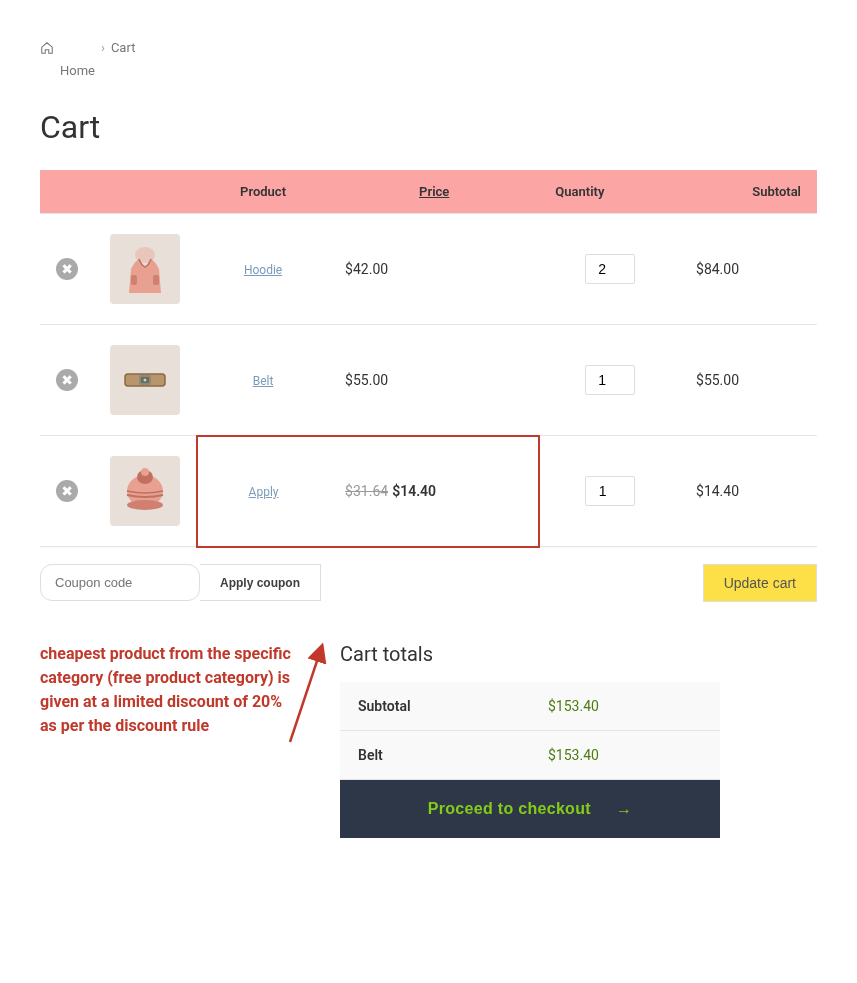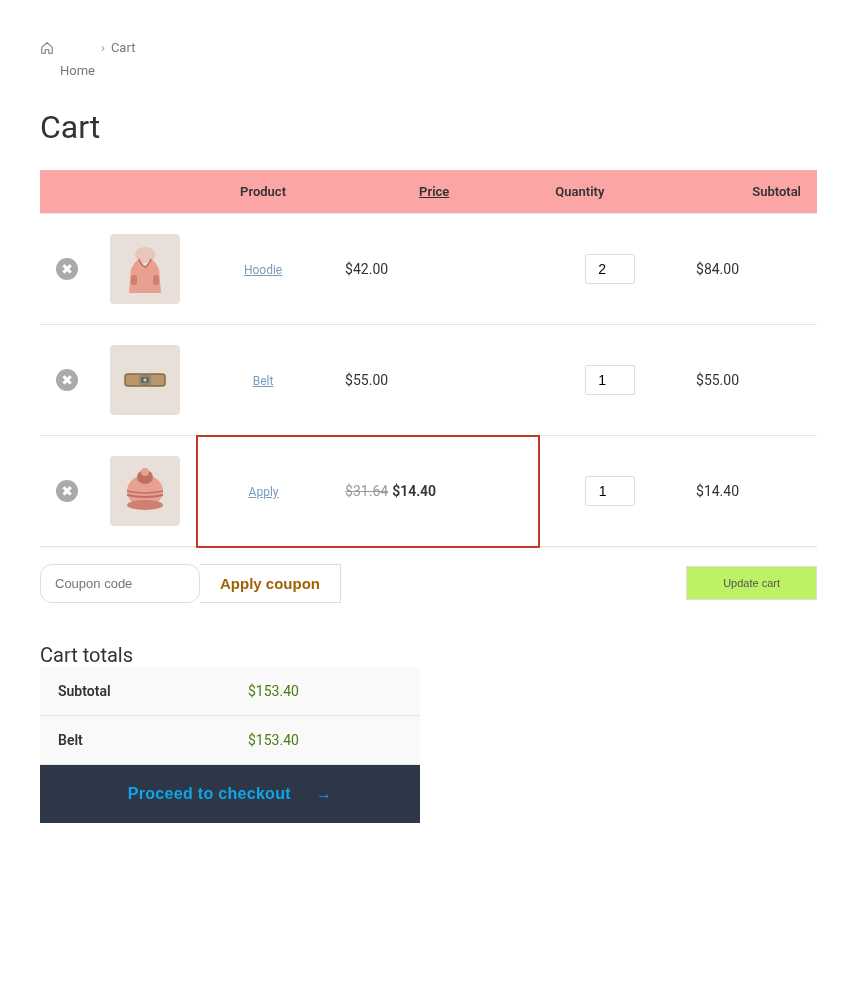--- a/index.html
+++ b/index.html
@@ -131,30 +131,30 @@
       border-radius: 12px;
       outline: none;
       width: 160px;
       color: #999;
     }
     .apply-coupon-btn {
       background: #fff;
       border: 1px solid #ddd;
       border-left: none;
       padding: 10px 20px;
-      font-size: 15px;
+      font-size: 12px;
       font-weight: 700;
-      color: #a16207;
+      color: #404040;
       cursor: pointer;
     }
     .update-cart-btn {
-      background: #bef264;
+      background: #fde047;
       border: 1px solid #ddd;
-      padding: 10px 36px;
-      font-size: 11px;
+      padding: 10px 20px;
+      font-size: 14px;
       color: #555;
       cursor: pointer;
     }
     .bottom-section {
       display: flex;
       margin-top: 40px;
       gap: 40px;
       align-items: flex-start;
     }
     .annotation-text {
@@ -172,20 +172,21 @@
       pointer-events: none;
     }
     .cart-totals {
       flex: 1;
       max-width: 380px;
     }
     .cart-totals h3 {
       font-size: 20px;
       font-weight: 400;
       color: #333;
+      margin-bottom: 16px;
     }
     .totals-table {
       width: 100%;
       border-collapse: collapse;
       background: #f9f9f9;
     }
     .totals-table td {
       padding: 16px 18px;
       border-bottom: 1px solid #e5e5e5;
       font-size: 14px;
@@ -196,21 +197,21 @@
     }
     .totals-table td:last-child {
       color: #4d7c0f;
     }
     .checkout-btn {
       display: flex;
       align-items: center;
       justify-content: center;
       gap: 25px;
       background: #2d3748;
-      color: #0ea5e9;
+      color: #84cc16;
       border: none;
       width: 100%;
       padding: 20px;
       font-size: 16px;
       font-weight: 700;
       cursor: pointer;
       margin-top: 0;
       letter-spacing: 0.3px;
     }
     .home-icon {
@@ -329,20 +330,32 @@
 <div class="cart-actions">
   <div class="coupon-section">
     <input class="coupon-input" type="text" placeholder="Coupon code" style="">
     <button class="apply-coupon-btn">Apply coupon</button>
   </div>
   <button class="update-cart-btn">Update cart</button>
 </div>
 
 <div class="bottom-section">
 
+  <div class="annotation-text">
+    <span>cheapest product from the specific category (free product category) is given at a limited discount of 20% as per the discount rule</span>
+    
+    <svg class="arrow-svg" width="120" height="120" viewBox="0 0 120 120">
+      <defs>
+        <marker id="arrowhead" markerWidth="8" markerHeight="8" refX="4" refY="4" orient="auto">
+          <path d="M0,0 L0,8 L8,4 z" fill="#c0392b"></path>
+        </marker>
+      </defs>
+      <line x1="80" y1="110" x2="110" y2="20" stroke="#c0392b" stroke-width="2.5" marker-end="url(#arrowhead)"></line>
+    </svg>
+  </div>
 
   <div class="cart-totals">
     <h3>Cart totals</h3>
     <table class="totals-table">
       <tbody>
           <tr>
         <td>Subtotal</td>
         <td>$153.40</td>
       </tr>
       <tr>

